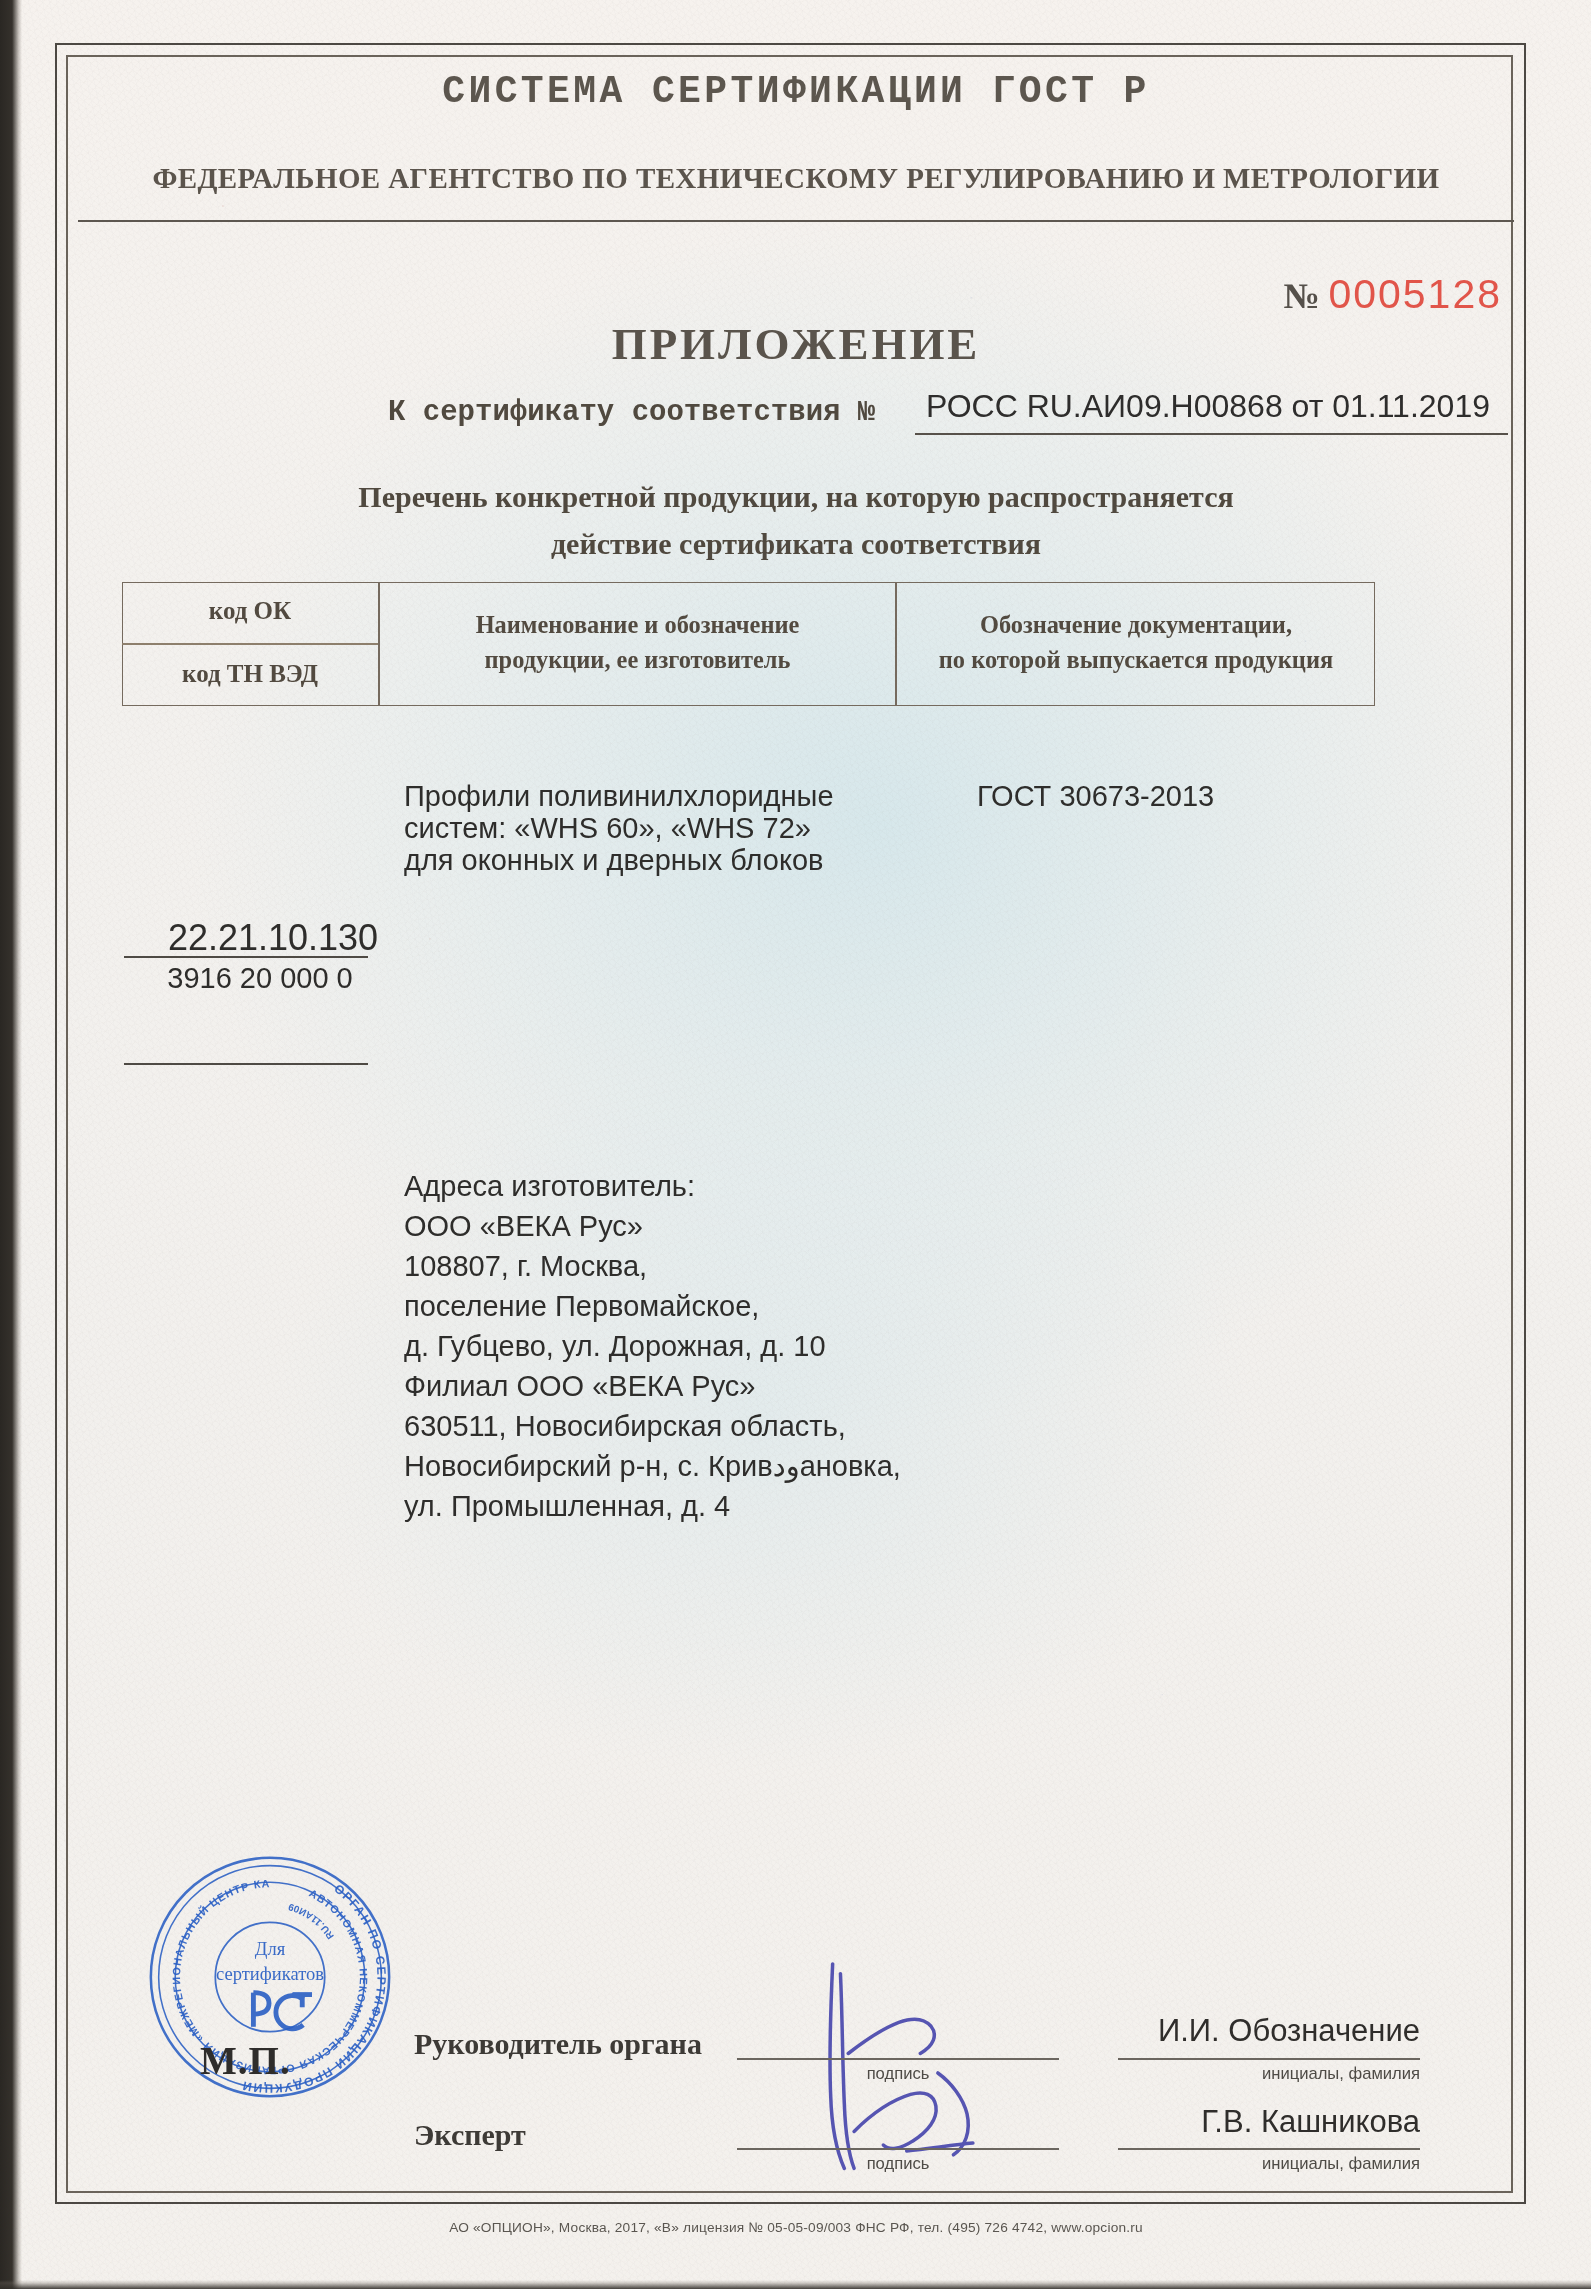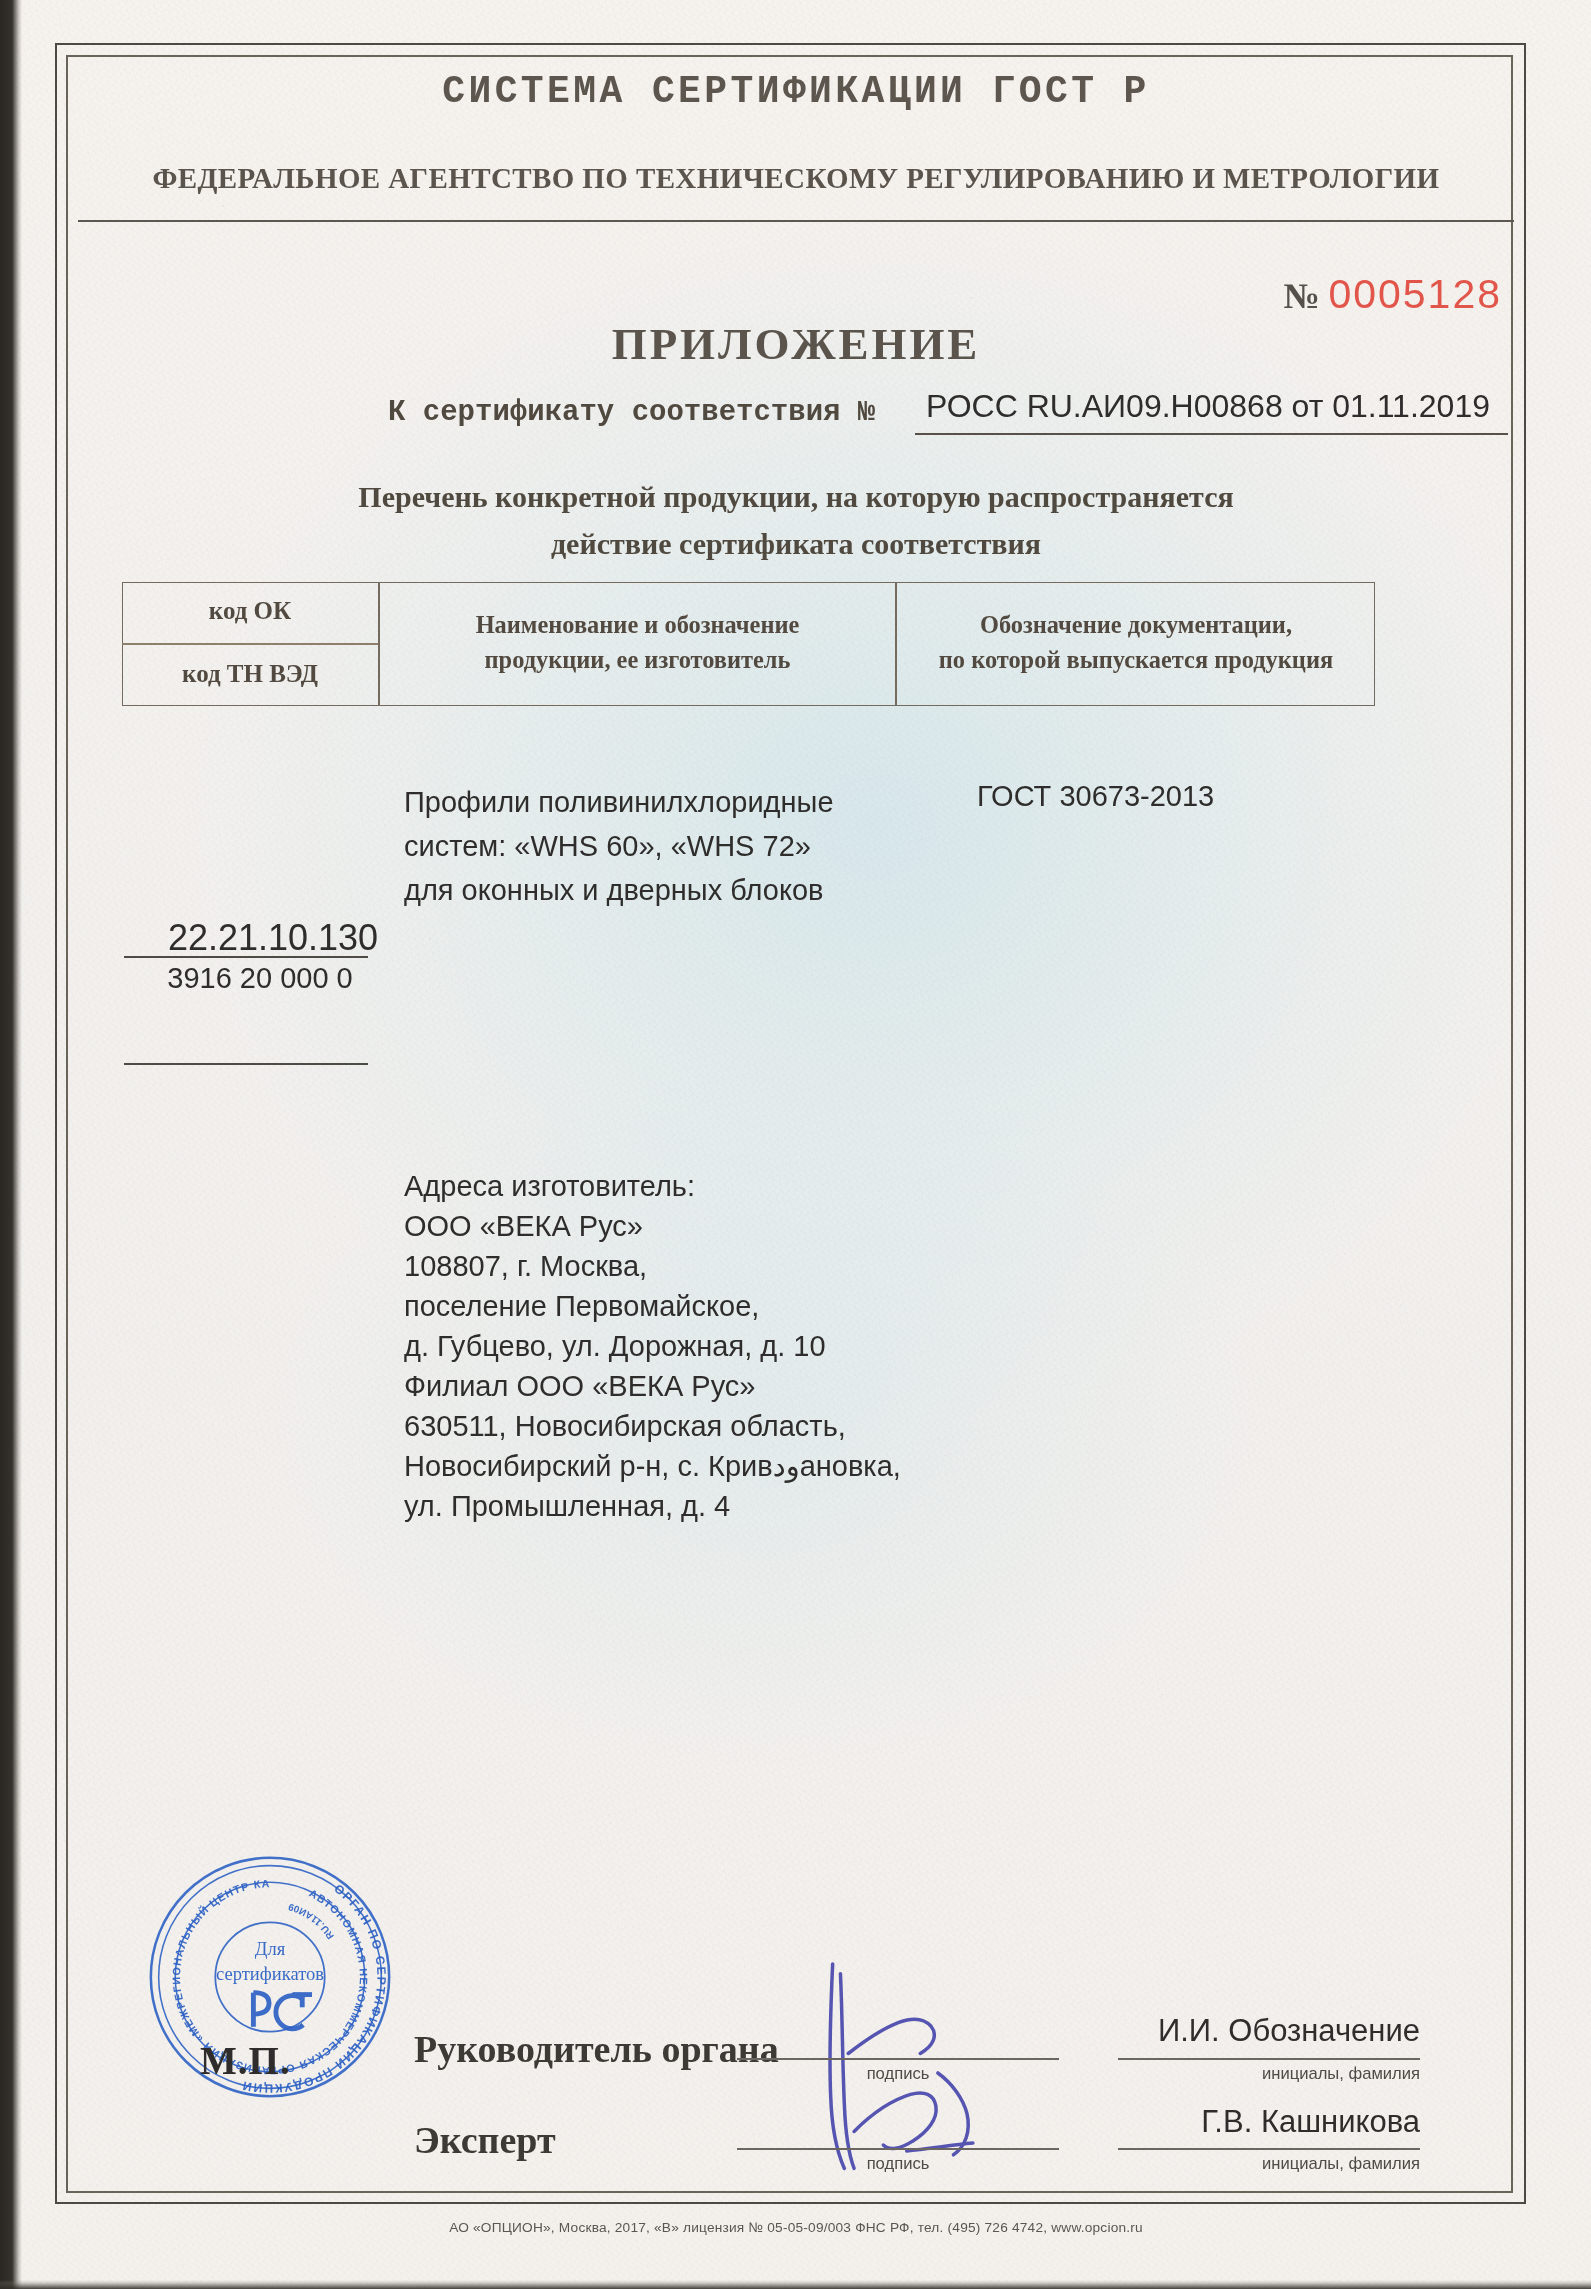--- a/index.html
+++ b/index.html
@@ -248,21 +248,21 @@
   
   .body-sans {
     font-family: "Liberation Sans", sans-serif;
     color: #2e2d2b;
   }
   #product-name {
     position: absolute;
     left: 404px; top: 780px;
     width: 458px;
     font-size: 29px;
-    line-height: 44px;
+    line-height: 32px;
   }
   #product-doc {
     position: absolute;
     left: 977px; top: 780px;
     font-size: 29px;
     white-space: nowrap;
   }
   #code-ok {
     position: absolute;
     left: 161px; top: 917px;
@@ -312,21 +312,21 @@
     font-weight: bold;
     color: #2f2d2b;
     letter-spacing: 1px;
   }
 
   
   .sig-role {
     position: absolute;
     font-family: "Liberation Serif", serif;
     font-weight: bold;
-    font-size: 38px;
+    font-size: 30px;
     color: #3d3a36;
     white-space: nowrap;
   }
   #sig-role-1 { left: 414px; top: 2027px; }
   #sig-role-2 { left: 414px; top: 2118px; }
 
   .sig-line {
     position: absolute;
     height: 1.5px;
     background: #6b665f;

